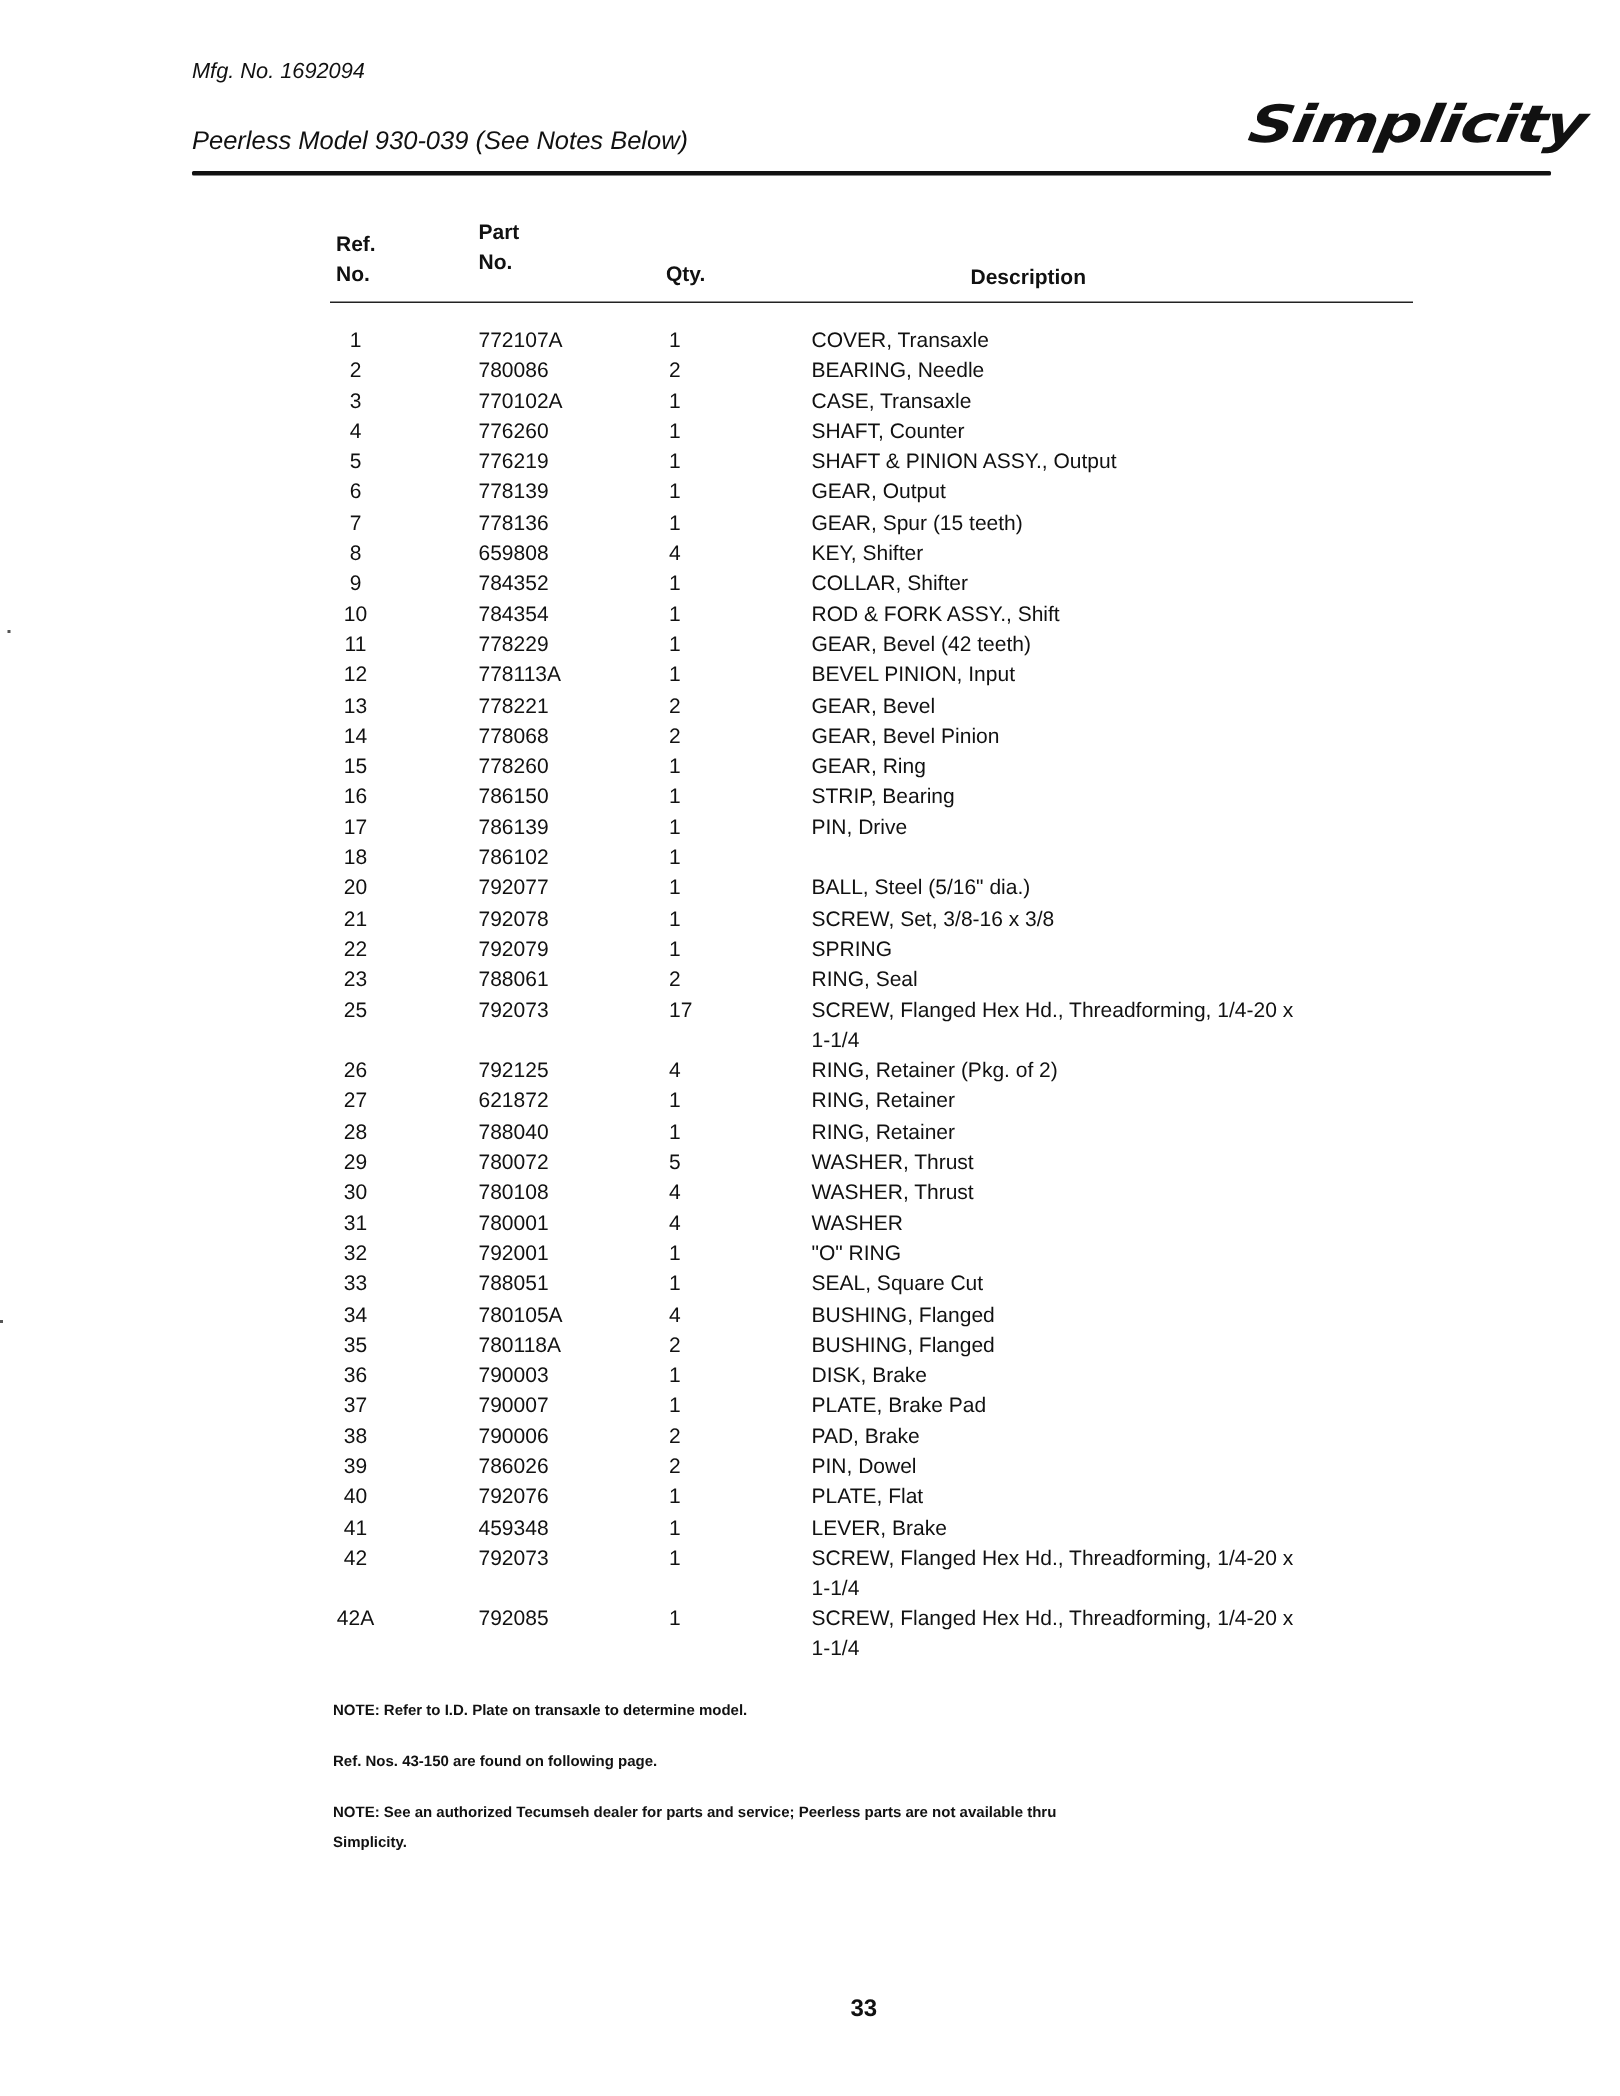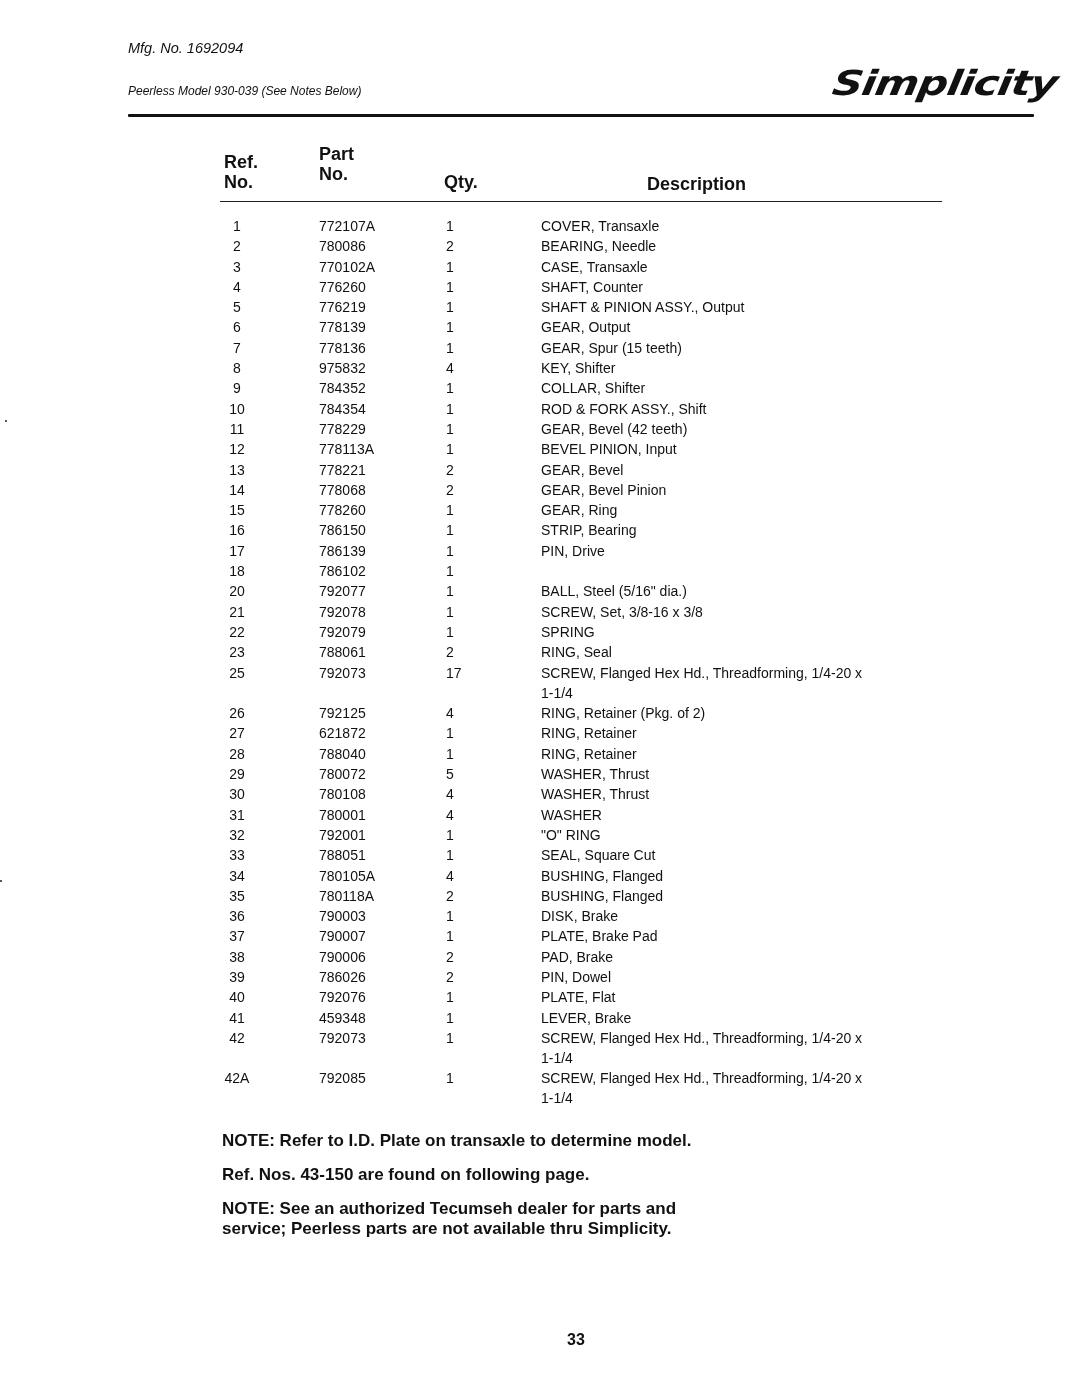--- a/index.html
+++ b/index.html
@@ -19,21 +19,21 @@
       position: absolute;
       left: 128px;
       top: 40px;
       font-size: 14.5px;
       font-style: italic;
     }
     .model {
       position: absolute;
       left: 128px;
       top: 84px;
-      font-size: 12px;
+      font-size: 17px;
       font-style: italic;
     }
     .logo {
       position: absolute;
       left: 836px;
       top: 66px;
       font-size: 42px;
       font-weight: 900;
       font-style: italic;
       letter-spacing: -1px;
@@ -46,21 +46,21 @@
       position: absolute;
       left: 128px;
       top: 114px;
       width: 906px;
       height: 3px;
       background: #111;
       border-radius: 1px;
     }
     .th {
       position: absolute;
-      font-size: 18px;
+      font-size: 14px;
       font-weight: bold;
       line-height: 20px;
     }
     .table-rule {
       position: absolute;
       left: 220px;
       top: 201px;
       width: 722px;
       height: 1px;
       background: #222;
@@ -97,21 +97,21 @@
     .c-desc {
       position: absolute;
       left: 541px;
       width: 330px;
     }
     .notes {
       position: absolute;
       left: 222px;
       top: 1131px;
       width: 500px;
-      font-size: 17px;
+      font-size: 10px;
       font-weight: bold;
       line-height: 20px;
     }
     .note-p {
       margin: 0 0 14px 0;
     }
     .page-num {
       position: absolute;
       left: 567px;
       top: 1331px;
@@ -183,21 +183,21 @@
       <div class="c-desc">GEAR, Output</div>
     </div>
     <div class="row">
       <div class="c-ref">7</div>
       <div class="c-part">778136</div>
       <div class="c-qty">1</div>
       <div class="c-desc">GEAR, Spur (15 teeth)</div>
     </div>
     <div class="row">
       <div class="c-ref">8</div>
-      <div class="c-part">975832</div>
+      <div class="c-part">659808</div>
       <div class="c-qty">4</div>
       <div class="c-desc">KEY, Shifter</div>
     </div>
     <div class="row">
       <div class="c-ref">9</div>
       <div class="c-part">784352</div>
       <div class="c-qty">1</div>
       <div class="c-desc">COLLAR, Shifter</div>
     </div>
     <div class="row">

